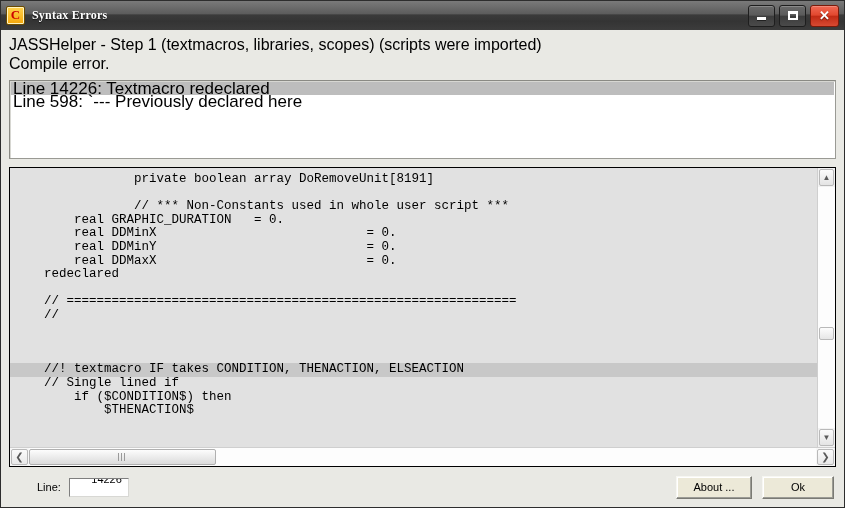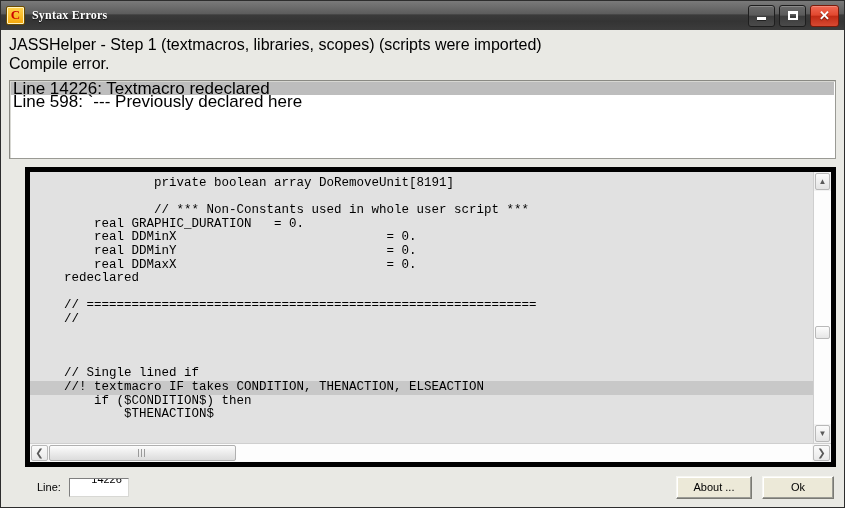--- a/index.html
+++ b/index.html
@@ -143,23 +143,23 @@
     padding: 0 0 0 2px;
     white-space: nowrap;
     color: #000;
   }
   .err-item.selected {
     background: #bdbdbd;
   }
 
   
   .code-outer {
-    margin: 8px 8px 0 24px;
-    flex: 1 1 auto;
-    border: 5px solid #000000;
+    margin: 8px 8px 0 8px;
+    flex: 1 1 auto;
+    border: 1px solid #000000;
     box-sizing: border-box;
     background: #fdba74;
     display: flex;
     flex-direction: column;
     min-height: 0;
     box-shadow: inset 1px 1px 0 #c9c9c4;
   }
   .code-row {
     flex: 1 1 auto;
     display: flex;
@@ -375,22 +375,22 @@
           <div class="code-line">        real DDMinX                            = 0.</div>
           <div class="code-line">        real DDMinY                            = 0.</div>
           <div class="code-line">        real DDMaxX                            = 0.</div>
           <div class="code-line">    redeclared</div>
           <div class="code-line"></div>
           <div class="code-line">    // ============================================================</div>
           <div class="code-line">    //</div>
           <div class="code-line"></div>
           <div class="code-line"></div>
           <div class="code-line"></div>
+          <div class="code-line hl">    //! textmacro IF takes CONDITION, THENACTION, ELSEACTION</div>
           <div class="code-line">    // Single lined if</div>
-          <div class="code-line hl">    //! textmacro IF takes CONDITION, THENACTION, ELSEACTION</div>
           <div class="code-line">        if ($CONDITION$) then</div>
           <div class="code-line">            $THENACTION$</div>
         </div>
 
         <div class="vscroll">
           <div class="sb-btn">
             <span>▲</span>
           </div>
           <div class="sb-track">
             <div class="vthumb" style="top:58%;"></div>

